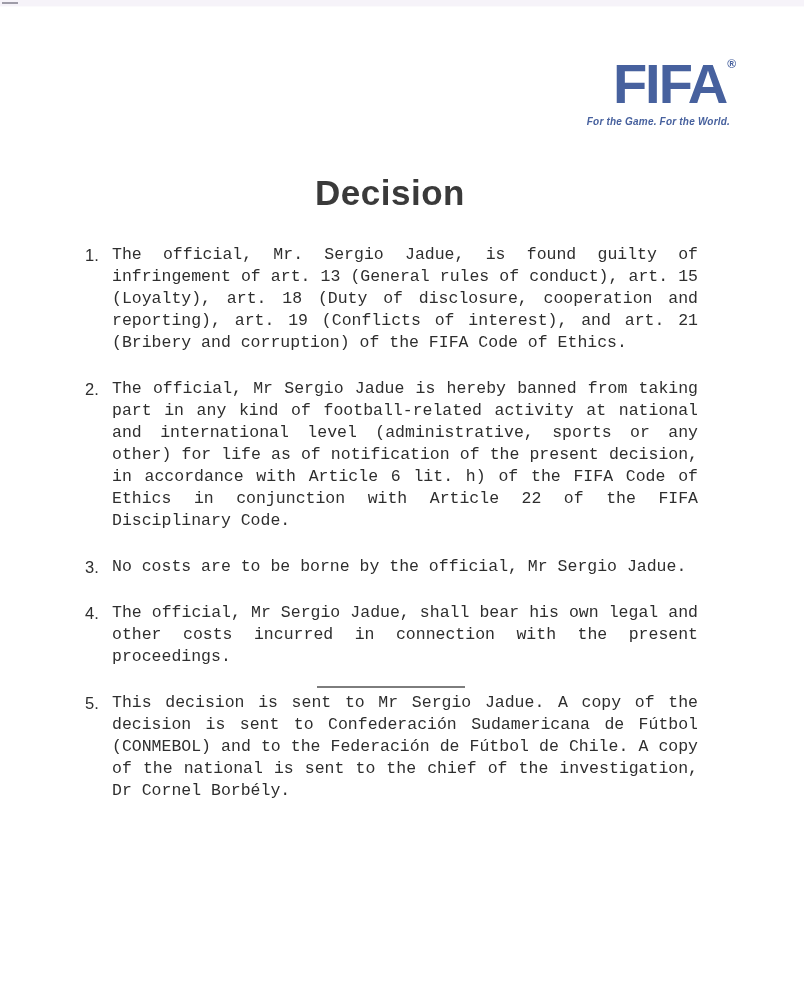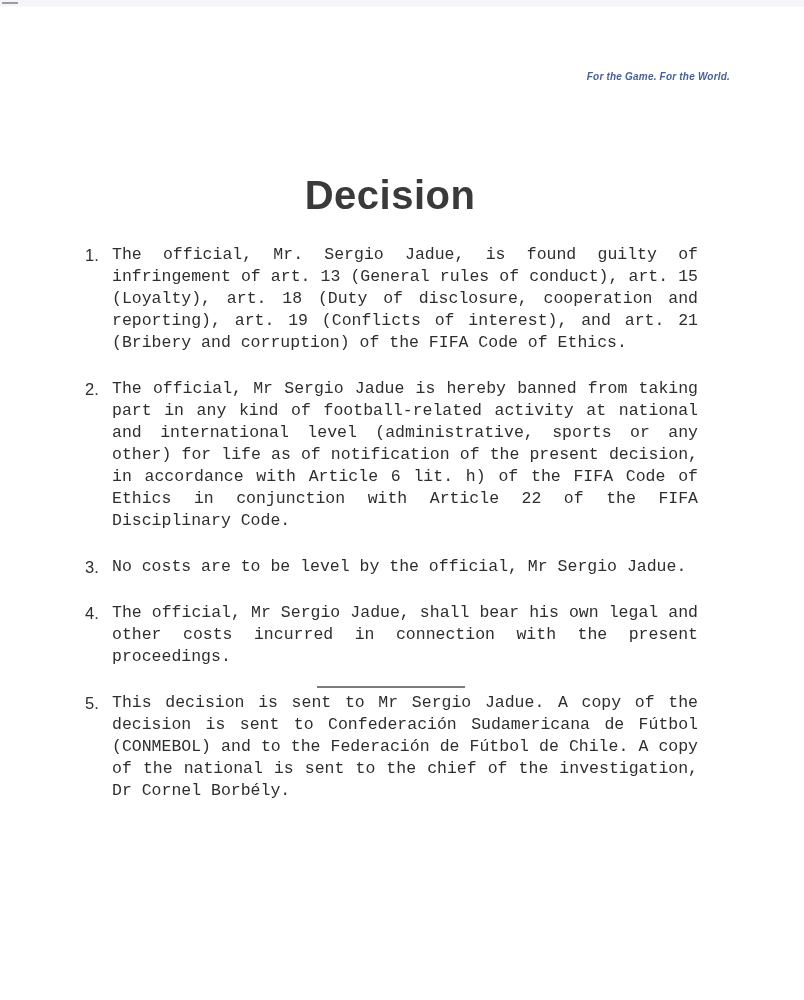--- a/index.html
+++ b/index.html
@@ -66,21 +66,21 @@
     color: #47619e;
     text-align: right;
     padding-right: 4px;
   }
   .doc-title {
     position: absolute;
     top: 173px;
     left: 0;
     width: 780px;
     text-align: center;
-    font-size: 40px;
+    font-size: 35px;
     font-weight: 800;
     letter-spacing: 0.5px;
     color: #3a3a3a;
   }
   .decision-list {
     position: absolute;
     top: 244px;
     left: 85px;
     width: 613px;
   }
@@ -109,37 +109,40 @@
     border-top: 2px solid #7d7d7d;
   }
 </style>
 </head>
 <body>
 
 <div class="top-strip"></div>
 <div class="scan-mark"></div>
 
 <div class="logo-block">
+  <div class="logo-row">
+    <span class="logo-text">FIFA</span><span class="reg-mark">®</span>
+  </div>
   <div class="tagline">For the Game. For the World.</div>
 </div>
 
 <div class="doc-title">Decision</div>
 
 <div class="decision-list">
   <div class="decision-item">
     <span class="item-number">1.</span>
     <span class="item-text">The official, Mr. Sergio Jadue, is found guilty of infringement of art. 13 (General rules of conduct), art. 15 (Loyalty), art. 18 (Duty of disclosure, cooperation and reporting), art. 19 (Conflicts of interest), and art. 21 (Bribery and corruption) of the FIFA Code of Ethics.</span>
   </div>
   <div class="decision-item">
     <span class="item-number">2.</span>
     <span class="item-text">The official, Mr Sergio Jadue is hereby banned from taking part in any kind of football-related activity at national and international level (administrative, sports or any other) for life as of notification of the present decision, in accordance with Article 6 lit. h) of the FIFA Code of Ethics in conjunction with Article 22 of the FIFA Disciplinary Code.</span>
   </div>
   <div class="decision-item">
     <span class="item-number">3.</span>
-    <span class="item-text">No costs are to be level by the official, Mr Sergio Jadue.</span>
+    <span class="item-text">No costs are to be borne by the official, Mr Sergio Jadue.</span>
   </div>
   <div class="decision-item">
     <span class="item-number">4.</span>
     <span class="item-text">The official, Mr Sergio Jadue, shall bear his own legal and other costs incurred in connection with the present proceedings.</span>
   </div>
   <div class="decision-item">
     <span class="item-number">5.</span>
     <span class="item-text">This decision is sent to Mr Sergio Jadue. A copy of the decision is sent to Confederación Sudamericana de Fútbol (CONMEBOL) and to the Federación de Fútbol de Chile. A copy of the national is sent to the chief of the investigation, Dr Cornel Borbély.</span>
   </div>
 </div>

